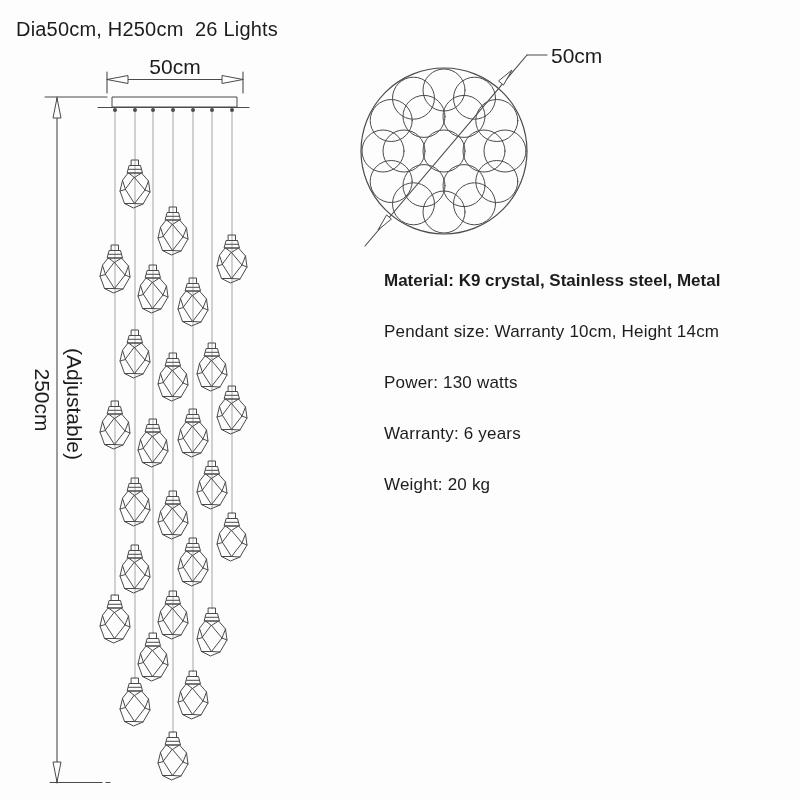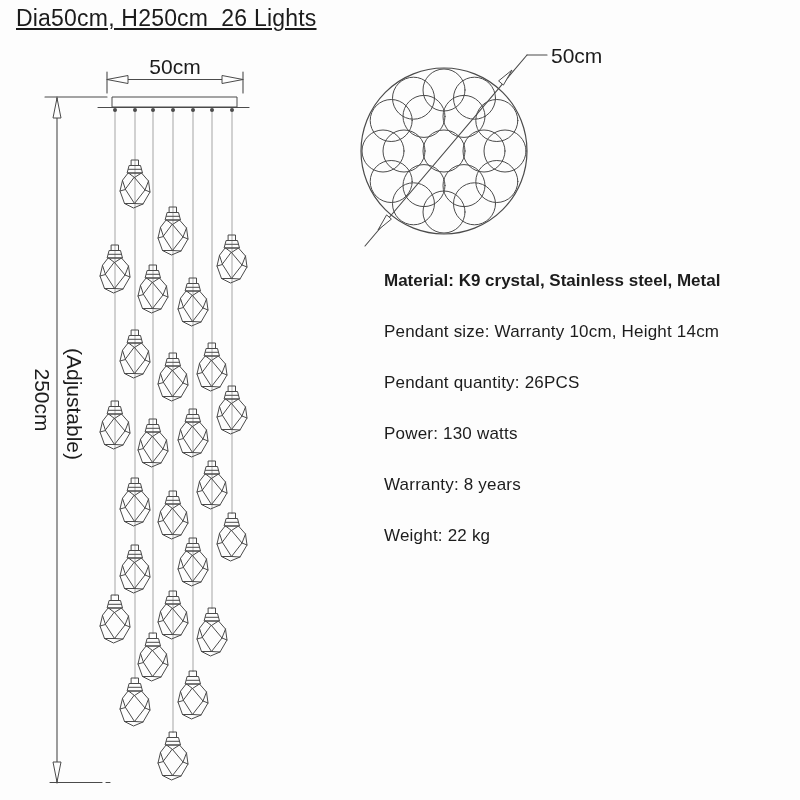--- a/index.html
+++ b/index.html
@@ -6,23 +6,23 @@
     --background:#fdfdfd; --line:#4b4b4b; --wire:#9b9b9b; --text:#1c1c1c;
   }
   html,body{margin:0;padding:0;}
   body{
     width:800px;height:800px;position:relative;overflow:hidden;
     background:var(--background);
     font-family:"Liberation Sans","DejaVu Sans",sans-serif;
     color:var(--text);
   }
   .title{
-    position:absolute;left:16px;top:5px;
-    font-size:23px;font-weight:500;letter-spacing:.2px;
-    white-space:pre;color:var(--text);text-decoration:underline;
+    position:absolute;left:16px;top:18px;
+    font-size:20px;font-weight:500;letter-spacing:.2px;
+    white-space:pre;color:var(--text);
   }
   svg.drawing{position:absolute;left:0;top:0;width:800px;height:800px;}
   .ink{stroke:var(--line);fill:none;stroke-width:1;stroke-linejoin:round;stroke-linecap:round;}
   .ink-fill{stroke:var(--line);fill:var(--background);stroke-width:1;stroke-linejoin:round;}
   .dim{stroke:var(--line);fill:none;stroke-width:1.1;stroke-linecap:round;}
   .dim-arrow{stroke:var(--line);fill:var(--background);stroke-width:1;stroke-linejoin:round;}
   .wire-line{stroke:var(--wire);fill:none;stroke-width:0.9;}
   .attach-dot{fill:var(--line);stroke:none;}
   .dim-text{
     fill:var(--text);font-size:21px;
@@ -156,17 +156,16 @@
       <polygon points="512,70 503.4,85.1 498.6,80.9" class="dim-arrow"></polygon>
       <polygon points="378,230 391.4,219.1 386.6,214.9" class="dim-arrow"></polygon>
       <text x="551" y="63" class="dim-text">50cm</text>
     </g>
   </g>
 </svg>
 
 <div class="specs" id="spec-list">
     <div class="spec-line em">Material: K9 crystal, Stainless steel, Metal</div>
     <div class="spec-line">Pendant size: Warranty 10cm, Height 14cm</div>
-    <div class="spec-line">Pendant quantity: 26PCS</div>
     <div class="spec-line">Power: 130 watts</div>
-    <div class="spec-line">Warranty: 8 years</div>
-    <div class="spec-line">Weight: 22 kg</div>
+    <div class="spec-line">Warranty: 6 years</div>
+    <div class="spec-line">Weight: 20 kg</div>
   </div>
 
 </body></html>

